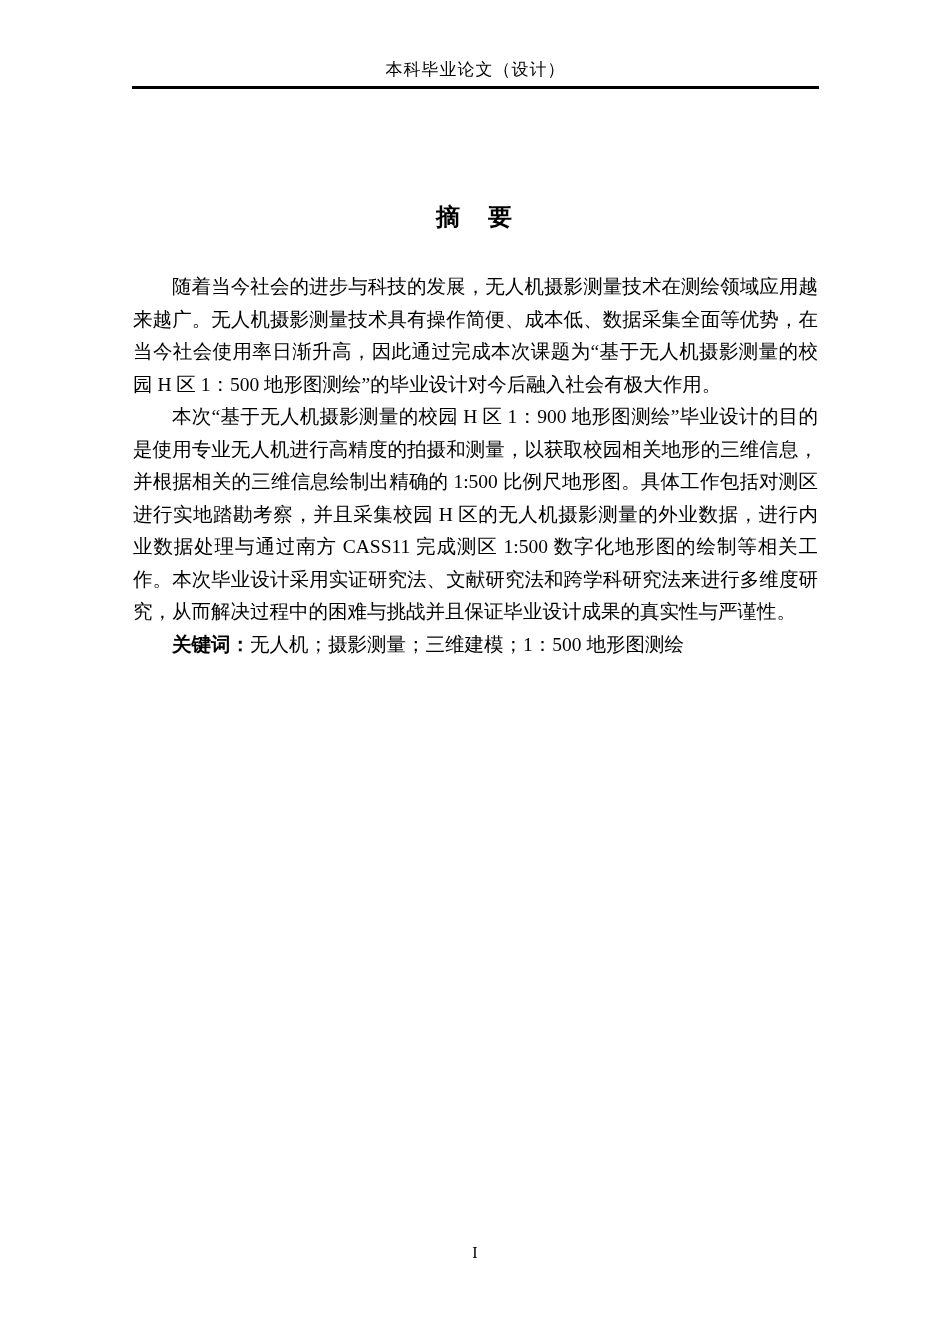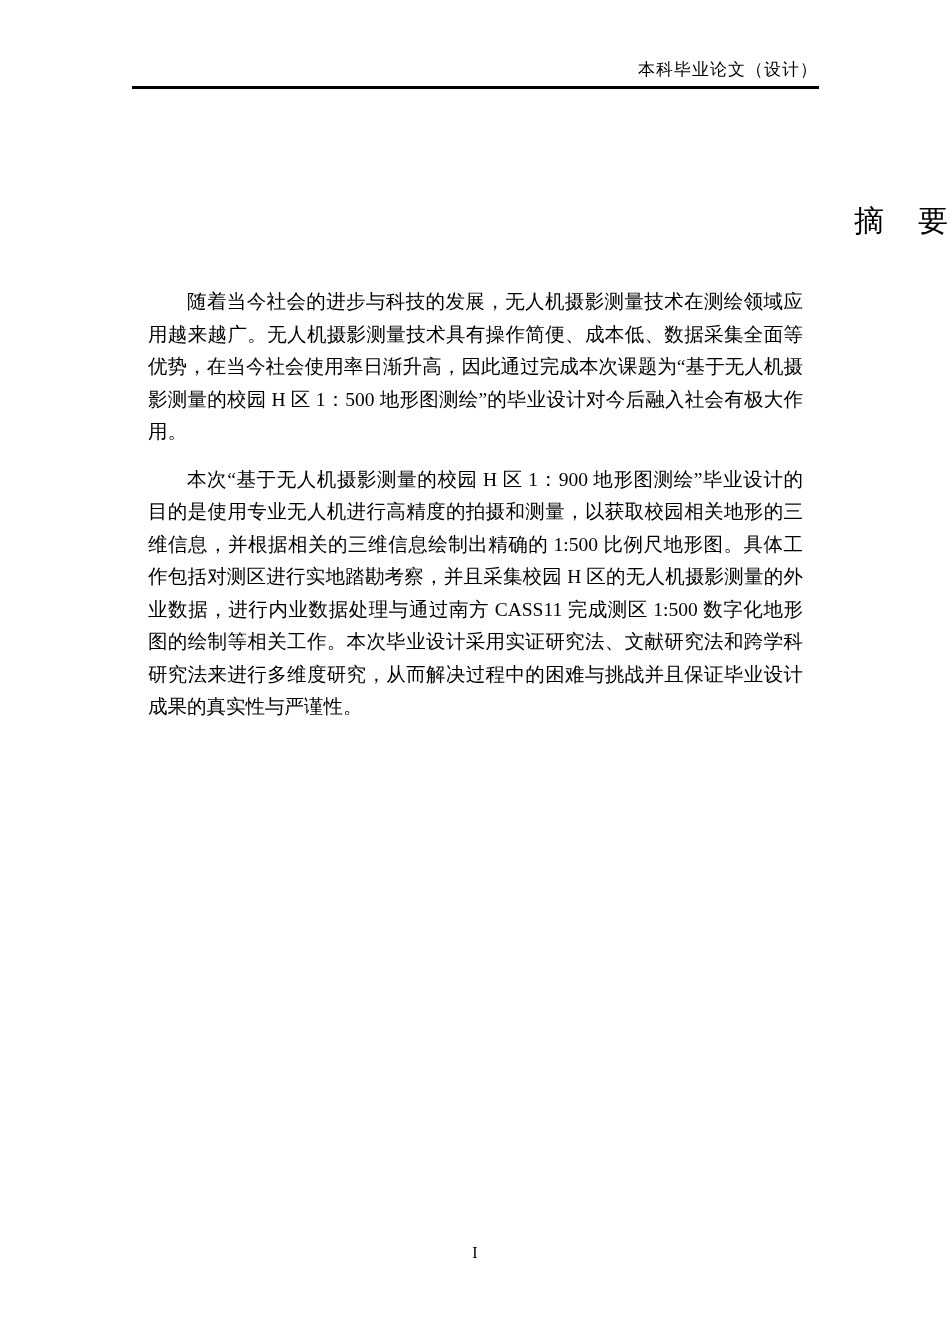--- a/index.html
+++ b/index.html
@@ -14,54 +14,54 @@
     background: #ffffff;
     font-family: "Liberation Serif", "DejaVu Serif", serif;
     color: #000000;
     overflow: hidden;
   }
   .doc-header {
     position: absolute;
     top: 58px;
     left: 133px;
     width: 685px;
-    text-align: right;
+    text-align: center;
     font-size: 17px;
     letter-spacing: 1px;
   }
   .doc-header-rule {
     position: absolute;
     top: 86px;
     left: 132px;
     width: 687px;
     height: 3px;
     background: #000000;
   }
   .doc-title {
     position: absolute;
     top: 201px;
     left: 0;
     width: 100%;
-    text-align: right;
-    font-size: 30px;
-    font-weight: normal;
+    text-align: center;
+    font-size: 24px;
+    font-weight: bold;
     letter-spacing: 2px;
   }
   .doc-body {
     position: absolute;
     top: 271px;
     left: 133px;
     width: 685px;
     font-size: 19.5px;
     line-height: 32.5px;
     text-align: justify;
     text-justify: inter-ideograph;
   }
   .doc-body p {
-    margin: 15px;
+    margin: 0;
     text-indent: 2em;
   }
   .keywords-line {
     margin-top: 32.5px;
     text-indent: 0;
     font-size: 19.5px;
     line-height: 32.5px;
   }
   .keywords-label {
     font-weight: bold;
@@ -83,17 +83,20 @@
   <div class="doc-header">本科毕业论文（设计）</div>
 
   <div class="doc-header-rule"></div>
 
   <h1 class="doc-title" style="margin:0;">摘　要</h1>
 
   <div class="doc-body">
     <p>随着当今社会的进步与科技的发展，无人机摄影测量技术在测绘领域应用越来越广。无人机摄影测量技术具有操作简便、成本低、数据采集全面等优势，在当今社会使用率日渐升高，因此通过完成本次课题为“基于无人机摄影测量的校园 H 区 1：500 地形图测绘”的毕业设计对今后融入社会有极大作用。</p>
     <p>本次“基于无人机摄影测量的校园 H 区 1：900 地形图测绘”毕业设计的目的是使用专业无人机进行高精度的拍摄和测量，以获取校园相关地形的三维信息，并根据相关的三维信息绘制出精确的 1:500 比例尺地形图。具体工作包括对测区进行实地踏勘考察，并且采集校园 H 区的无人机摄影测量的外业数据，进行内业数据处理与通过南方 CASS11 完成测区 1:500 数字化地形图的绘制等相关工作。本次毕业设计采用实证研究法、文献研究法和跨学科研究法来进行多维度研究，从而解决过程中的困难与挑战并且保证毕业设计成果的真实性与严谨性。</p>
 
+    <p class="keywords-line">
+      <span class="keywords-label">关键词：</span><span>无人机；摄影测量；三维建模；1：500 地形图测绘</span>
+    </p>
   </div>
 
   <div class="page-number">I</div>
 
 </div>
 
 </body></html>

